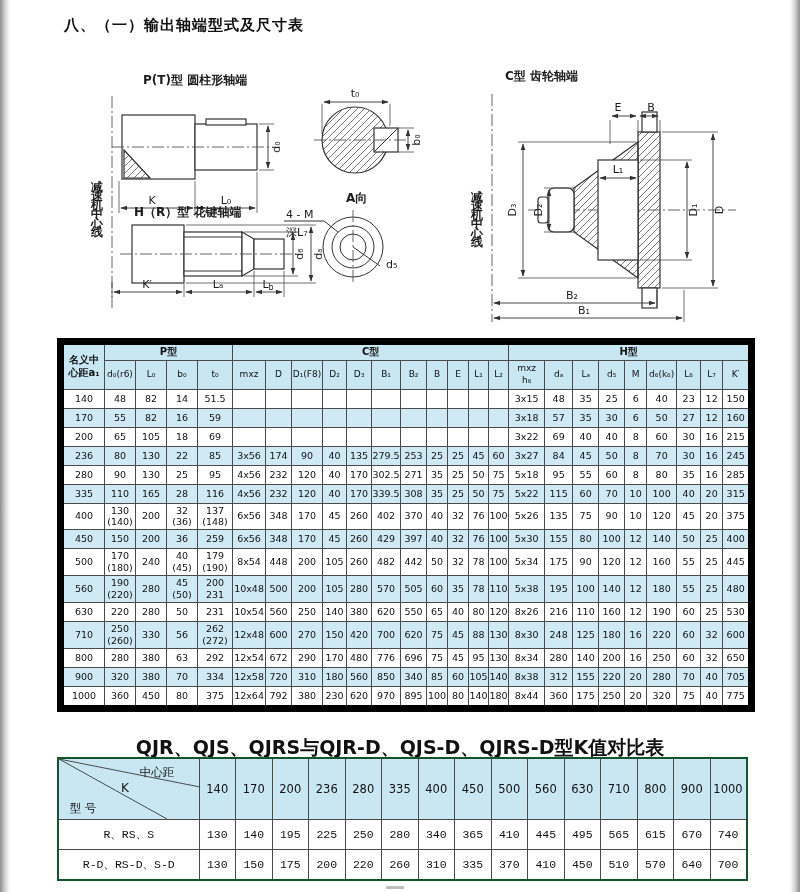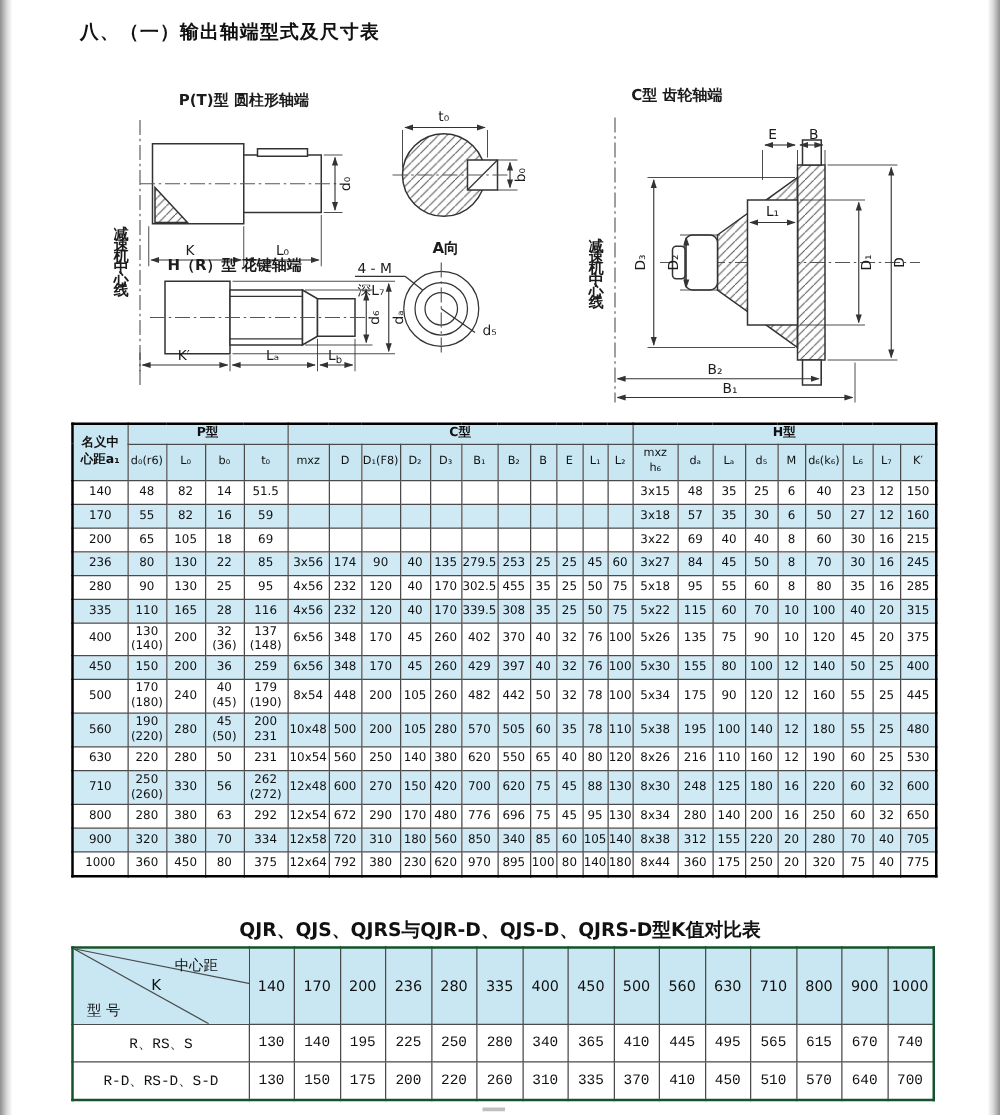--- a/index.html
+++ b/index.html
@@ -7,31 +7,31 @@
         font-family:"DejaVu Sans","Liberation Sans",sans-serif;color:#111;}
   .edge{position:absolute;top:0;bottom:0;width:10px;pointer-events:none;}
   .edge.left{left:0;background:linear-gradient(to right,#8f8f8f,#d9d9d9 55%,rgba(255,255,255,0));}
   .edge.right{right:0;background:linear-gradient(to left,#8f8f8f,#d9d9d9 55%,rgba(255,255,255,0));}
   .doc-title{position:absolute;left:64px;top:16px;font-size:15px;font-weight:bold;letter-spacing:1px;}
   .diagrams{position:absolute;left:0;top:60px;}
 
   
   .dim-wrap{position:absolute;left:57px;top:338px;}
   table{border-collapse:collapse;table-layout:fixed;}
-  .dim-table{width:689px;border:2px solid #000000;font-size:9.5px;}
+  .dim-table{width:689px;border:7px solid #000000;font-size:9.5px;}
   .dim-table th,.dim-table td{border:1px solid #4a4a4a;text-align:center;vertical-align:middle;
       padding:1px 0;white-space:pre-line;line-height:1.25;overflow:hidden;}
   .dim-table thead th{background:#c9e7f3;font-weight:bold;font-size:10px;}
   .dim-table thead tr.sub th{font-weight:normal;font-size:9px;height:26px;}
   .dim-table tbody td{height:16px;}
   .dim-table tbody tr:nth-child(even) td{background:#cfeaf5;}
 
   
   .k-title{position:absolute;left:0;top:735px;width:100%;text-align:center;
-           font-size:15px;font-weight:bold;}
+           font-size:19px;font-weight:bold;}
   .k-wrap{position:absolute;left:57px;top:757px;}
   .k-table{width:689px;border:2px solid #14532d;font-size:11.5px;}
   .k-table th,.k-table td{border:1px solid #4a4a4a;text-align:center;vertical-align:middle;padding:0;}
   .k-table thead th{background:#c9e7f3;height:60px;font-weight:normal;}
   .k-table tbody td,.k-table tbody th{height:29px;background:#fff;font-weight:normal;font-family:Liberation Mono, monospace;}
   .corner{position:relative;padding:0;}
   .corner svg{display:block;}
 
   .page-mark{position:absolute;left:386px;top:886px;width:18px;height:3px;background:#bfbfbf;}
 
@@ -388,21 +388,21 @@
             <td>90</td>
             <td>130</td>
             <td>25</td>
             <td>95</td>
             <td>4x56</td>
             <td>232</td>
             <td>120</td>
             <td>40</td>
             <td>170</td>
             <td>302.5</td>
-            <td>455</td>
+            <td>271</td>
             <td>35</td>
             <td>25</td>
             <td>50</td>
             <td>75</td>
             <td>5x18</td>
             <td>95</td>
             <td>55</td>
             <td>60</td>
             <td>8</td>
             <td>80</td>

